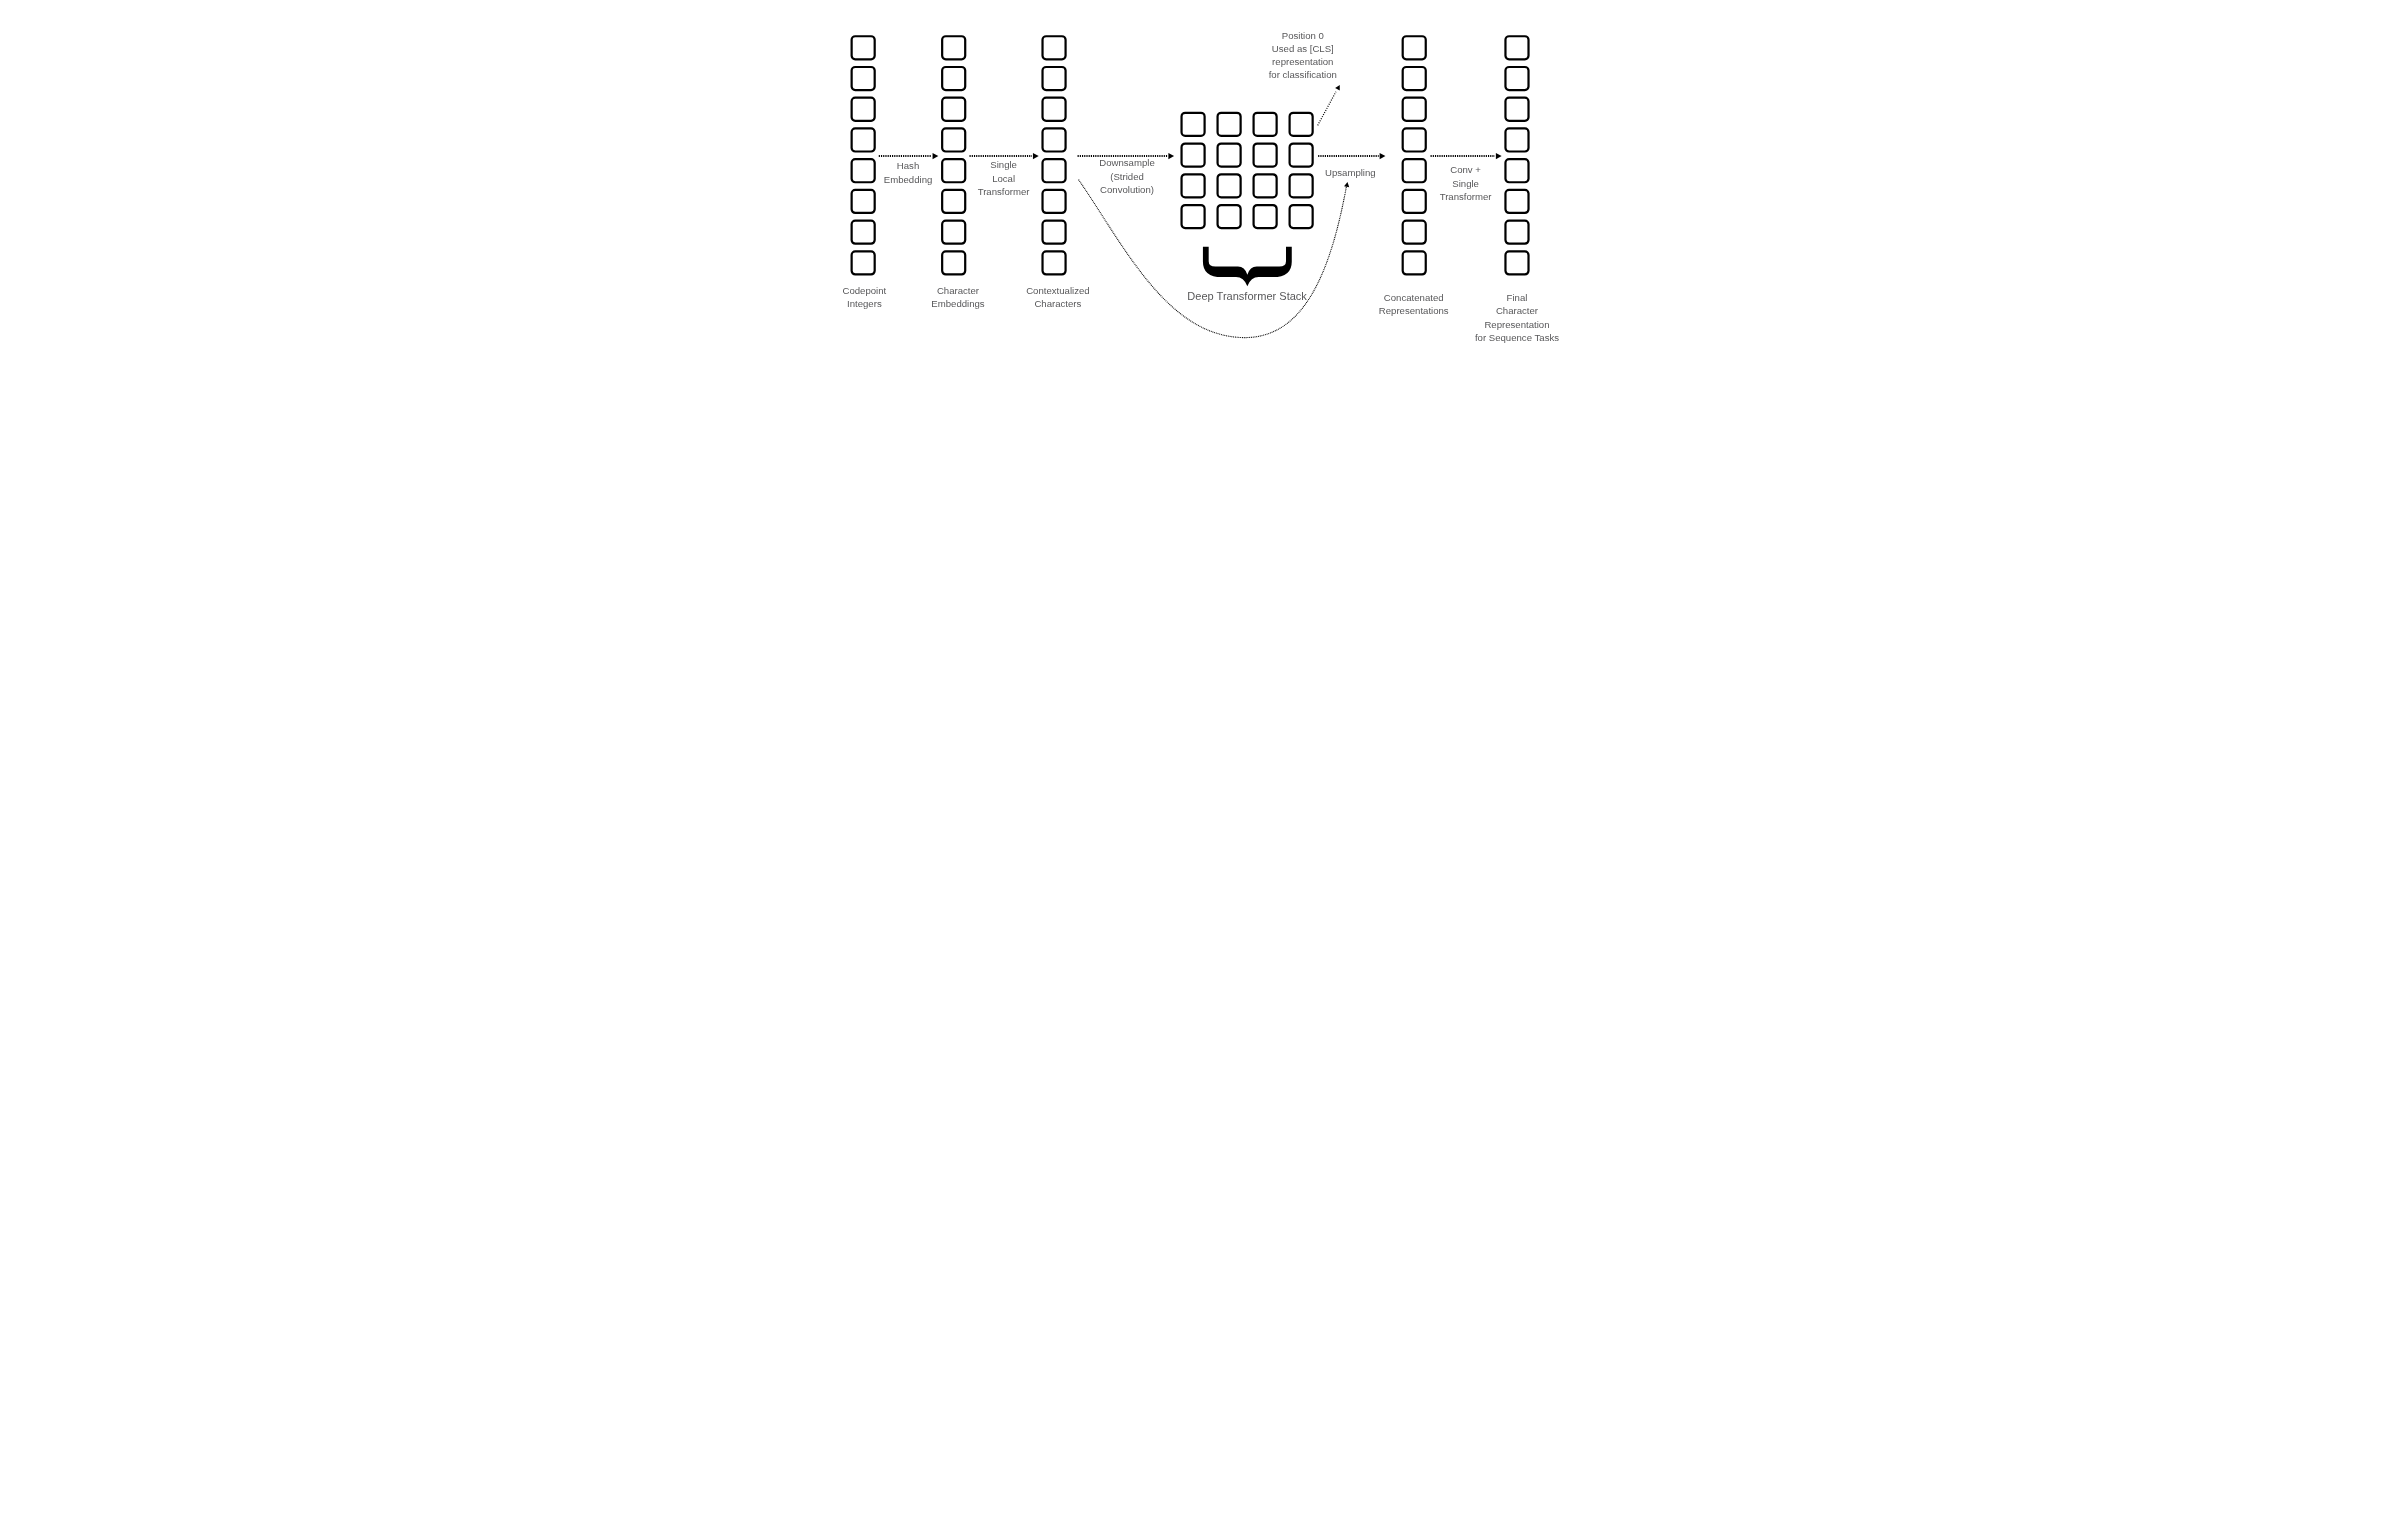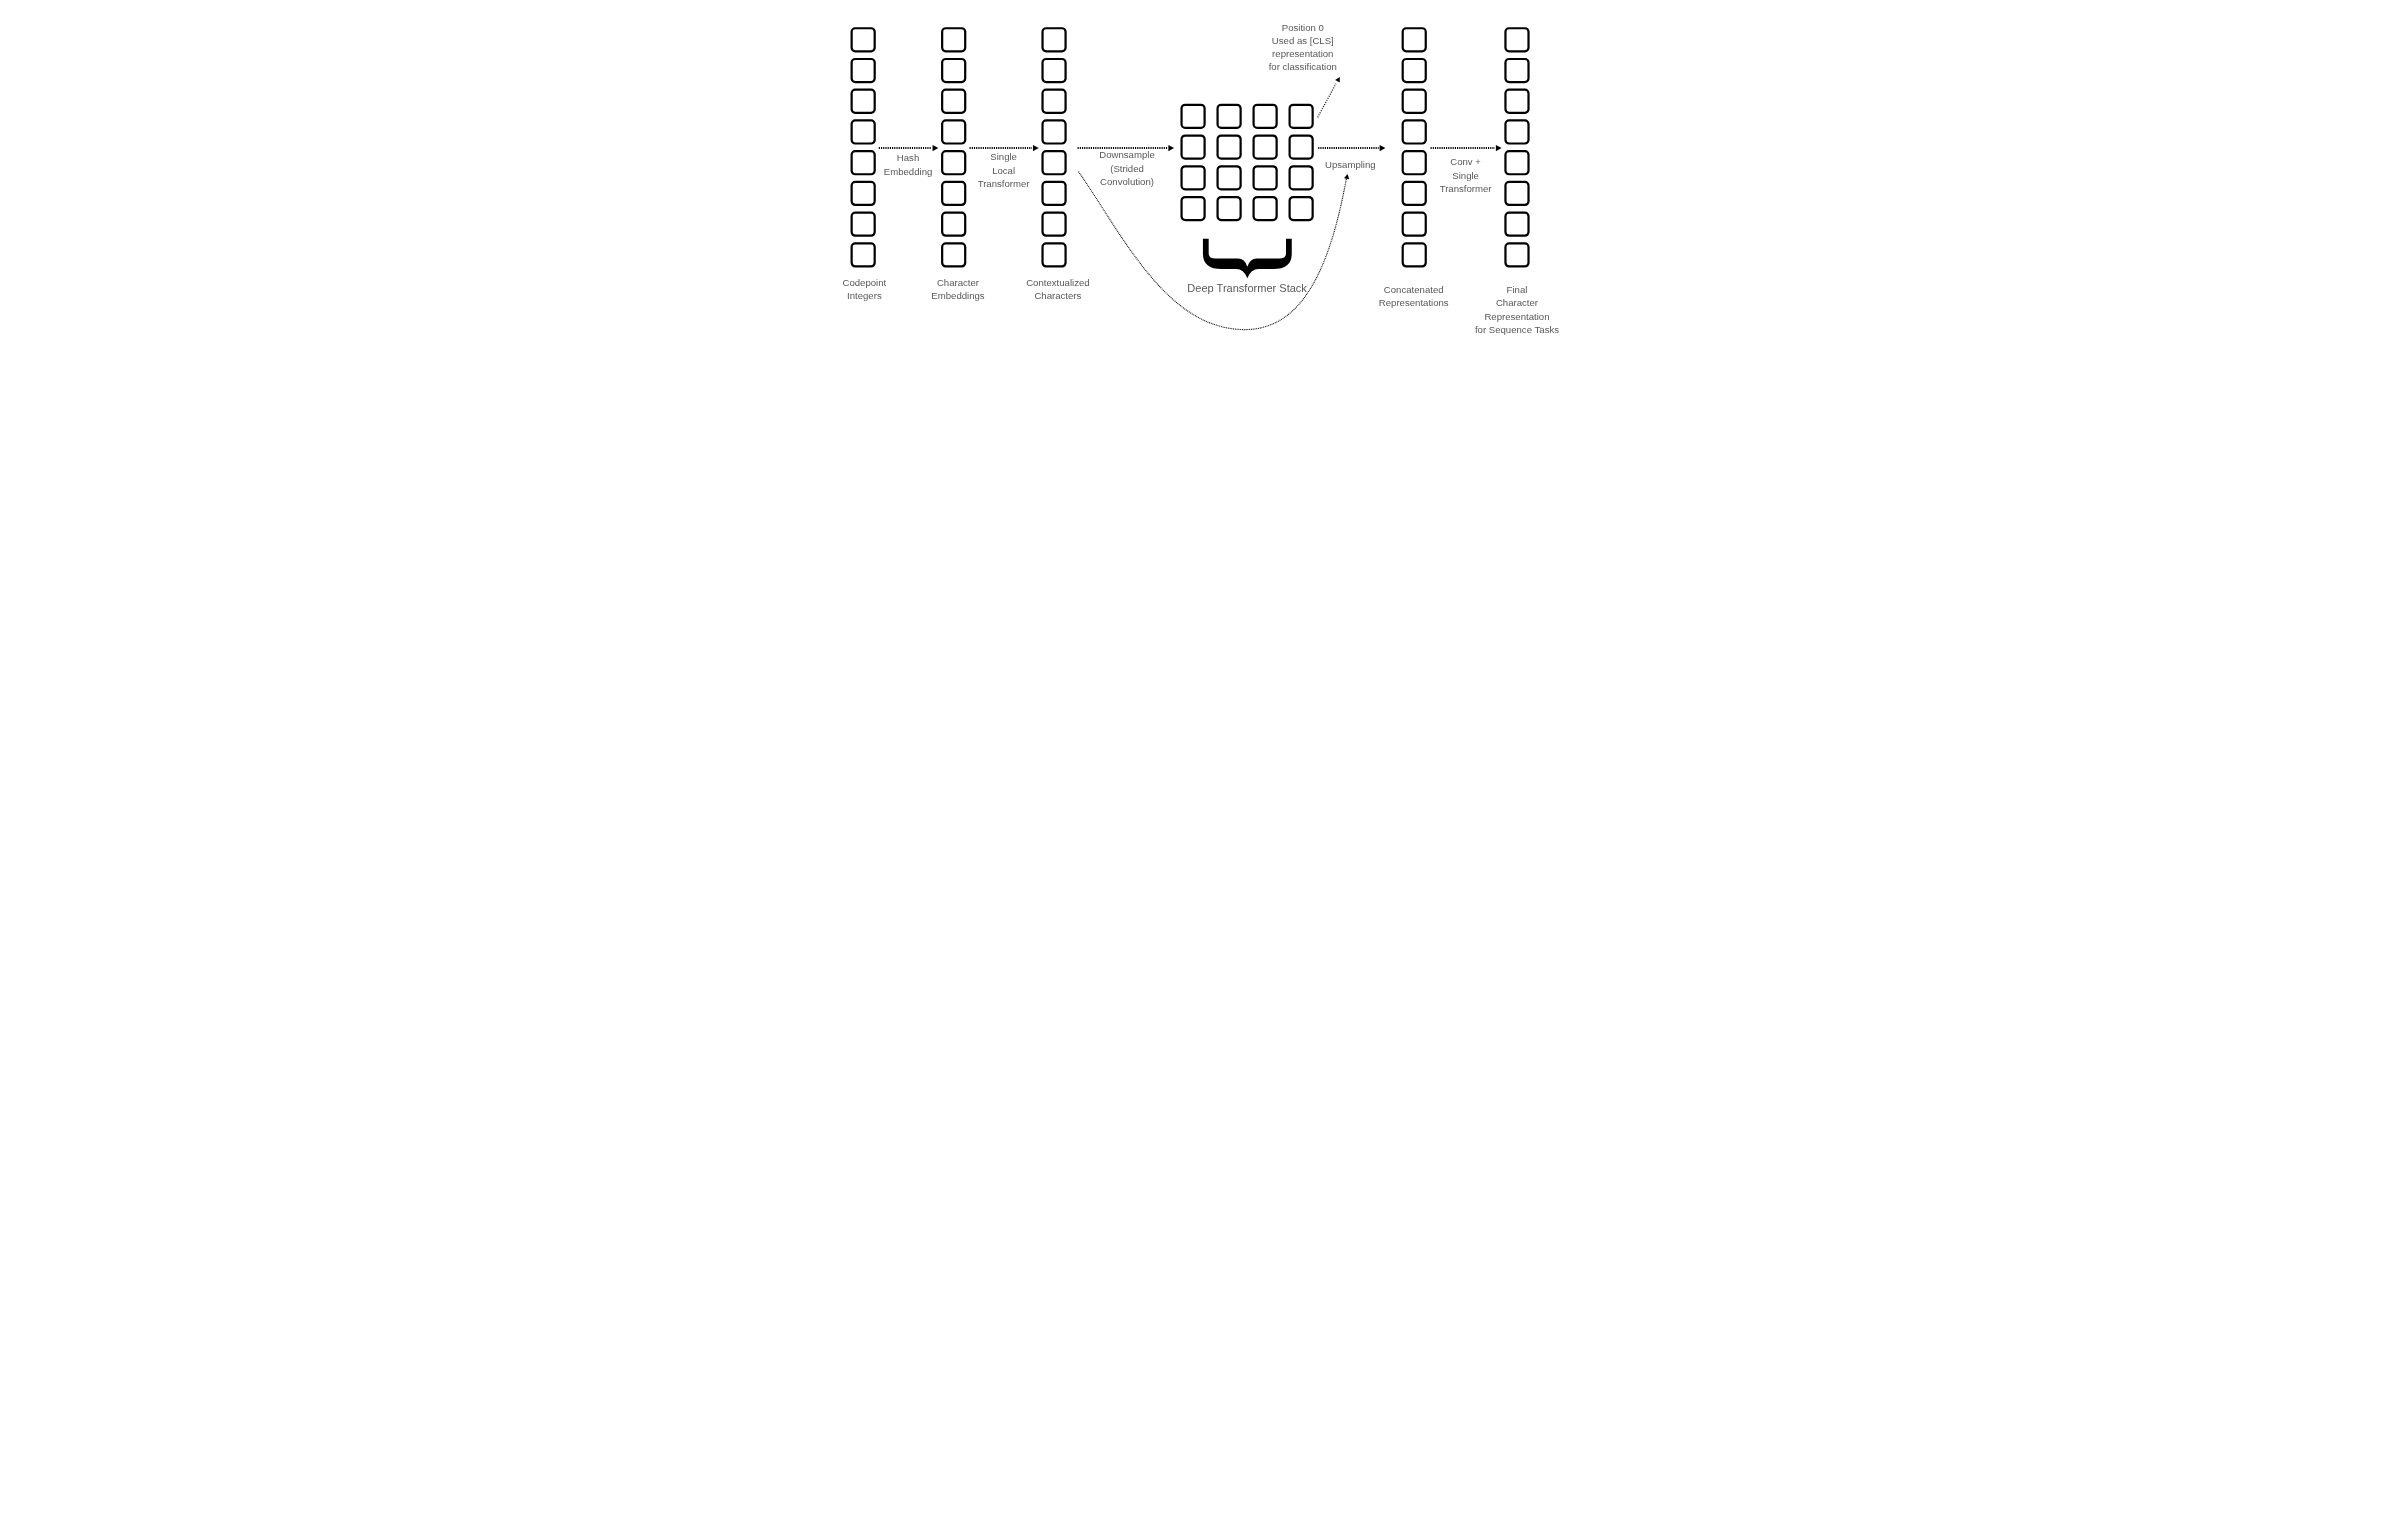--- a/index.html
+++ b/index.html
@@ -1,16 +1,16 @@
 <!DOCTYPE html>
 <html style="font-size:7.7px"><head>
 <meta charset="utf-8">
 <style>
   html,body{margin:0;padding:0;background:#ffffff;}
-  .stage{width:738px;height:340px;background:#ffffff;position:relative;margin:4px auto;}
+  .stage{width:738px;height:340px;background:#ffffff;position:relative;margin:12px auto;}
   svg{display:block;}
   .cell{fill:#ffffff;stroke:#000000;stroke-width:4.6;}
   .lbl{fill:#58585a;font-family:"Liberation Sans",sans-serif;font-size:20px;
        text-anchor:middle;dominant-baseline:middle;}
   .lbl-big{font-size:23px;}
   .dash-main{stroke:#000000;fill:none;stroke-width:4.4;stroke-dasharray:2.4 2.2;}
   .dash-thin{stroke:#000000;fill:none;stroke-width:2.6;stroke-dasharray:2 2.9;}
   .dash-curve{stroke:#000000;fill:none;stroke-width:2.3;stroke-dasharray:1.9 1.8;}
   .head{fill:#000000;stroke:none;}
   .brace{fill:#000000;stroke:none;}

